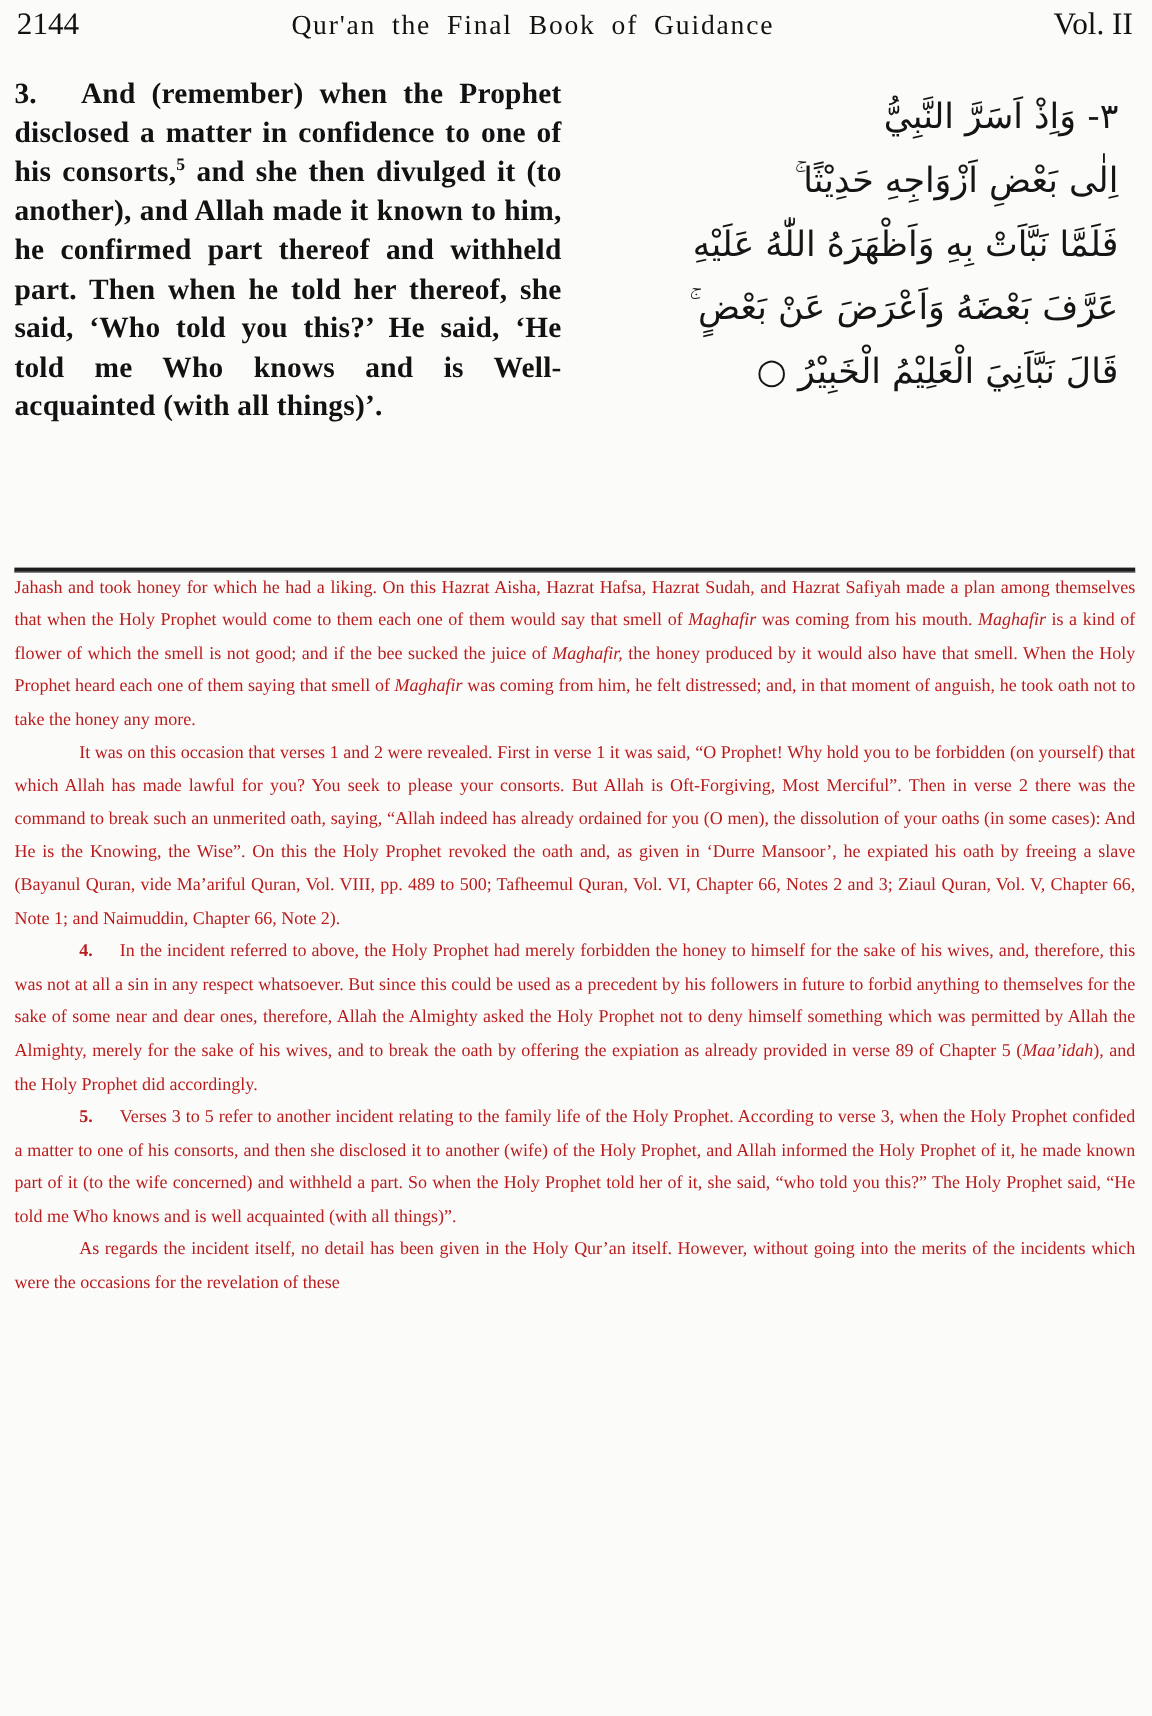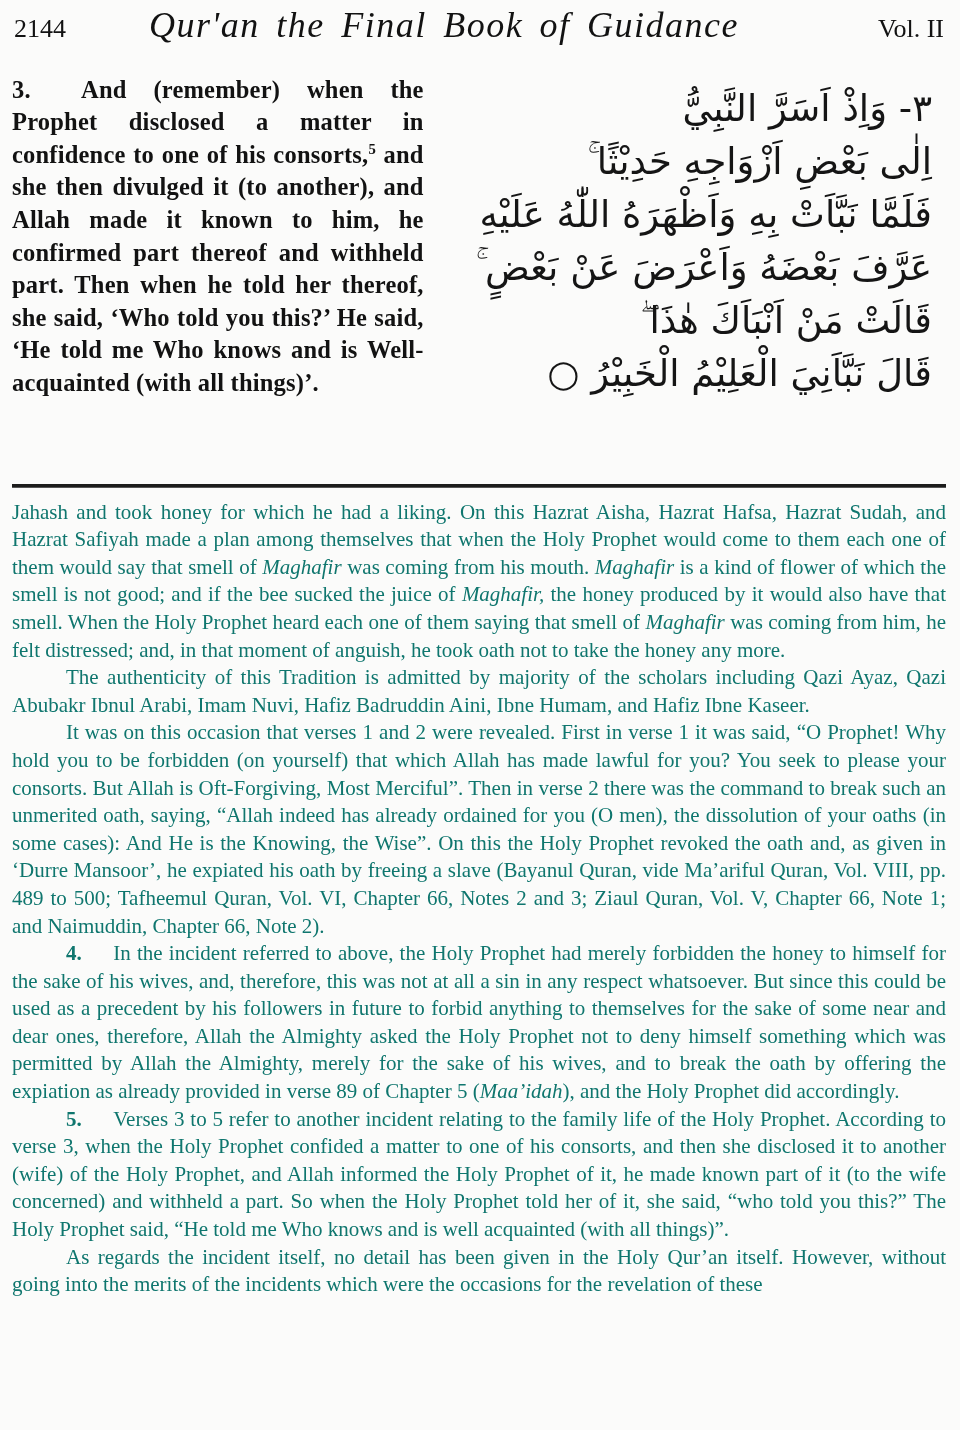--- a/index.html
+++ b/index.html
@@ -19,22 +19,21 @@
   
   .running-header {
     display: flex;
     justify-content: space-between;
     align-items: baseline;
     font-size: 26px;
     line-height: 1.1;
     padding: 0 2px;
   }
   .running-header .book-title {
-    font-style: italic;
-    font-size: 36px;
+    font-size: 23px;
     letter-spacing: 1.5px;
     word-spacing: 6px;
     transform: translateX(-28px);
   }
 
   
   .verse-section {
     display: flex;
     margin-top: 28px;
     min-height: 398px;
@@ -53,43 +52,42 @@
     line-height: 0;
   }
   .verse-arabic {
     flex: 1;
     direction: rtl;
     text-align: right;
     padding-left: 18px;
     padding-right: 14px;
     padding-top: 8px;
     font-family: "DejaVu Sans", sans-serif;
-    font-size: 37px;
+    font-size: 29px;
     color: #151515;
   }
   .arabic-line {
     line-height: 53px;
     white-space: nowrap;
   }
 
   
   .section-divider {
     margin-top: 12px;
     height: 4px;
     background: #1c1c1c;
     border-bottom: 1px solid #555;
   }
 
   
   .commentary {
-    padding-top: 11px;
-    font-size: 21px;
+    font-size: 15px;
     line-height: 27.6px;
     text-align: justify;
-    color: #0f766e;
+    color: #b91c1c;
   }
   .commentary p { margin: 0; }
   .commentary p.indent { text-indent: 54px; }
   .it { font-style: italic; }
   .bd { font-weight: 700; }
 </style>
 </head>
 <body>
 
 <div class="page">
@@ -100,29 +98,27 @@
     <span>Vol. II</span>
   </div>
 
   <div class="verse-section">
     <div class="verse-translation"><span>3.  And (remember) when the Prophet disclosed a matter in confidence to one of his consorts,</span><sup>5</sup><span> and she then divulged it (to another), and Allah made it known to him, he confirmed part thereof and withheld part. Then when he told her thereof, she said, ‘Who told you this?’ He said, ‘He told me Who knows and is Well-acquainted (with all things)’.</span></div>
     <div class="verse-arabic">
       <div class="arabic-line">٣- وَاِذْ اَسَرَّ النَّبِيُّ</div>
       <div class="arabic-line">اِلٰى بَعْضِ اَزْوَاجِهِ حَدِيْثًا ۚ</div>
       <div class="arabic-line">فَلَمَّا نَبَّاَتْ بِهِ وَاَظْهَرَهُ اللّٰهُ عَلَيْهِ</div>
       <div class="arabic-line">عَرَّفَ بَعْضَهُ وَاَعْرَضَ عَنْ بَعْضٍ ۚ</div>
-      <div class="arabic-line">قَالَتْ مَنْ اَنْبَاَكَ هٰذَا ۖ</div>
       <div class="arabic-line">قَالَ نَبَّاَنِيَ الْعَلِيْمُ الْخَبِيْرُ ○</div>
     </div>
   </div>
 
   <div class="section-divider"></div>
 
   <div class="commentary">
     <p><span>Jahash and took honey for which he had a liking. On this Hazrat Aisha, Hazrat Hafsa, Hazrat Sudah, and Hazrat Safiyah made a plan among themselves that when the Holy Prophet would come to them each one of them would say that smell of </span><span class="it">Maghafir</span><span> was coming from his mouth. </span><span class="it">Maghafir</span><span> is a kind of flower of which the smell is not good; and if the bee sucked the juice of </span><span class="it">Maghafir,</span><span> the honey produced by it would also have that smell. When the Holy Prophet heard each one of them saying that smell of </span><span class="it">Maghafir</span><span> was coming from him, he felt distressed; and, in that moment of anguish, he took oath not to take the honey any more.</span></p>
-    <p class="indent"><span>The authenticity of this Tradition is admitted by majority of the scholars including Qazi Ayaz, Qazi Abubakr Ibnul Arabi, Imam Nuvi, Hafiz Badruddin Aini, Ibne Humam, and Hafiz Ibne Kaseer.</span></p>
     <p class="indent"><span>It was on this occasion that verses 1 and 2 were revealed. First in verse 1 it was said, “O Prophet! Why hold you to be forbidden (on yourself) that which Allah has made lawful for you? You seek to please your consorts. But Allah is Oft-Forgiving, Most Merciful”. Then in verse 2 there was the command to break such an unmerited oath, saying, “Allah indeed has already ordained for you (O men), the dissolution of your oaths (in some cases): And He is the Knowing, the Wise”. On this the Holy Prophet revoked the oath and, as given in ‘Durre Mansoor’, he expiated his oath by freeing a slave (Bayanul Quran, vide Ma’ariful Quran, Vol. VIII, pp. 489 to 500; Tafheemul Quran, Vol. VI, Chapter 66, Notes 2 and 3; Ziaul Quran, Vol. V, Chapter 66, Note 1; and Naimuddin, Chapter 66, Note 2).</span></p>
     <p class="indent"><span class="bd">4.</span><span>  In the incident referred to above, the Holy Prophet had merely forbidden the honey to himself for the sake of his wives, and, therefore, this was not at all a sin in any respect whatsoever. But since this could be used as a precedent by his followers in future to forbid anything to themselves for the sake of some near and dear ones, therefore, Allah the Almighty asked the Holy Prophet not to deny himself something which was permitted by Allah the Almighty, merely for the sake of his wives, and to break the oath by offering the expiation as already provided in verse 89 of Chapter 5 (</span><span class="it">Maa’idah</span><span>), and the Holy Prophet did accordingly.</span></p>
     <p class="indent"><span class="bd">5.</span><span>  Verses 3 to 5 refer to another incident relating to the family life of the Holy Prophet. According to verse 3, when the Holy Prophet confided a matter to one of his consorts, and then she disclosed it to another (wife) of the Holy Prophet, and Allah informed the Holy Prophet of it, he made known part of it (to the wife concerned) and withheld a part. So when the Holy Prophet told her of it, she said, “who told you this?” The Holy Prophet said, “He told me Who knows and is well acquainted (with all things)”.</span></p>
     <p class="indent"><span>As regards the incident itself, no detail has been given in the Holy Qur’an itself. However, without going into the merits of the incidents which were the occasions for the revelation of these</span></p>
   </div>
 
 </div>
 
 </body></html>

